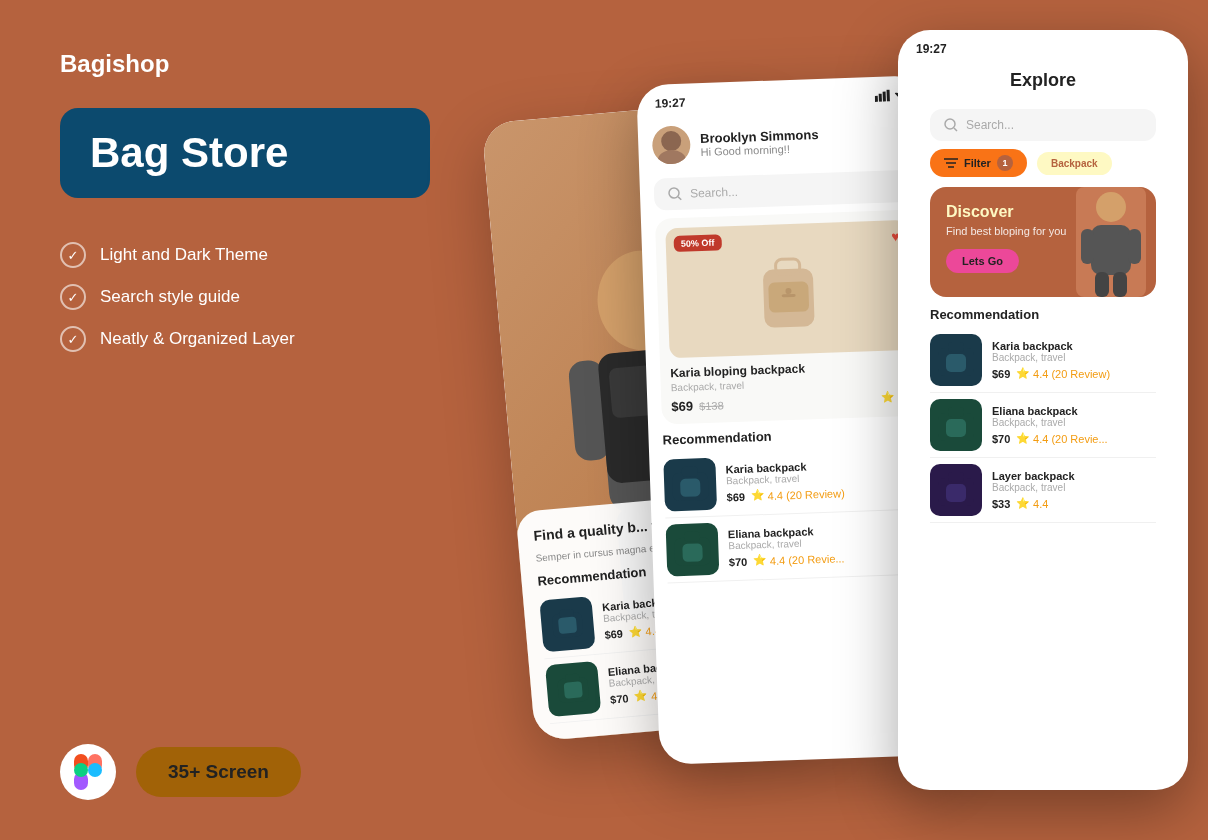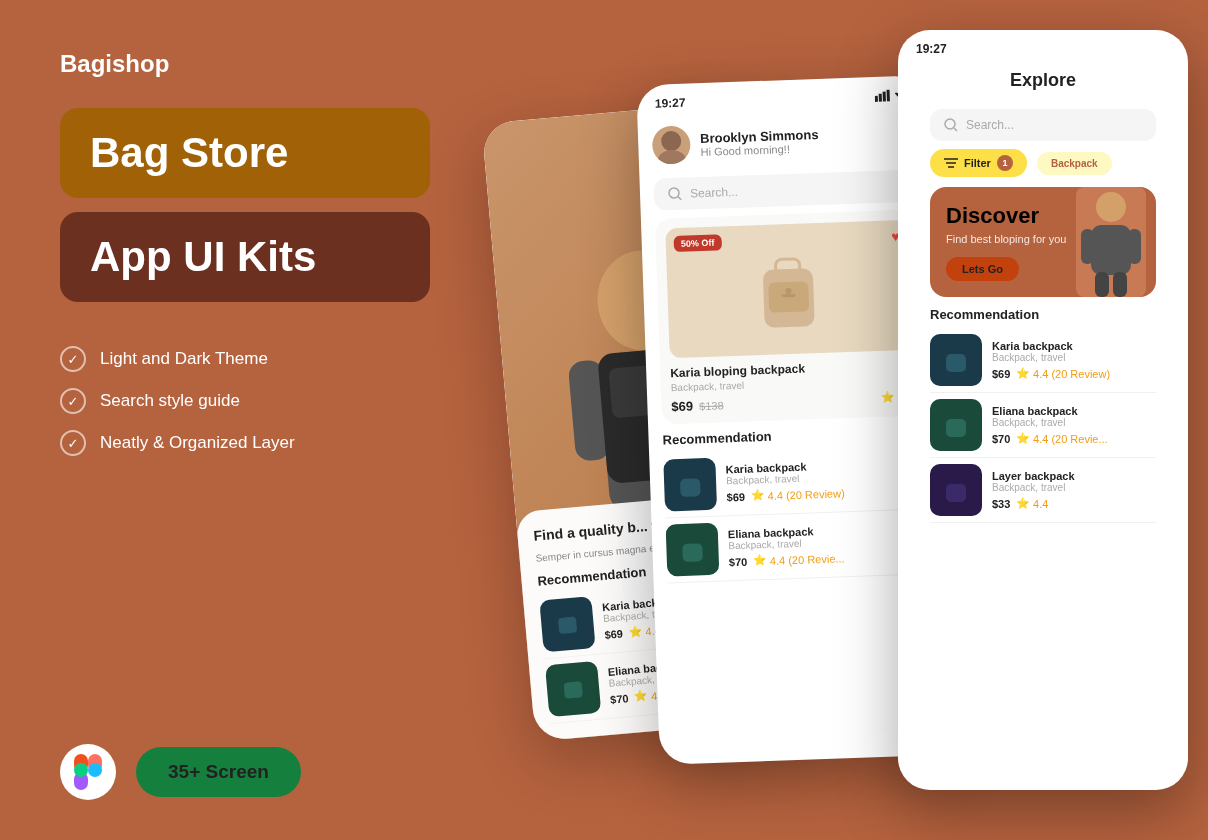--- a/index.html
+++ b/index.html
@@ -25,21 +25,21 @@
     }
 
     .brand-title {
       color: #fff;
       font-size: 24px;
       font-weight: 700;
       margin-bottom: 30px;
     }
 
     .hero-badge {
-      background: #a16207;
+      background: #0c4a6e;
       border-radius: 18px;
       padding: 22px 30px;
       margin-bottom: 14px;
     }
     .hero-badge h1 {
       color: #fff;
       font-size: 42px;
       font-weight: 800;
       line-height: 1.1;
     }
@@ -84,21 +84,21 @@
       width: 56px;
       height: 56px;
       background: #fff;
       border-radius: 50%;
       display: flex;
       align-items: center;
       justify-content: center;
       flex-shrink: 0;
     }
     .screen-badge {
-      background: #15803d;
+      background: #a16207;
       border-radius: 40px;
       padding: 14px 32px;
       font-size: 19px;
       font-weight: 700;
       color: #222;
     }
 
     
     .phones-container {
       position: absolute;
@@ -331,21 +331,21 @@
       padding: 8px 0 12px;
       color: #222;
     }
     .filter-row {
       display: flex;
       align-items: center;
       gap: 10px;
       margin: 8px 0;
     }
     .filter-btn {
-      background: #fde047;
+      background: #f97316;
       border-radius: 20px;
       padding: 6px 14px;
       font-size: 11px;
       font-weight: 600;
       color: #222;
       display: flex;
       align-items: center;
       gap: 6px;
     }
     .filter-badge {
@@ -371,32 +371,32 @@
     .discover-card {
       background: #b5623e;
       border-radius: 16px;
       padding: 16px;
       margin: 10px 0;
       position: relative;
       overflow: hidden;
       min-height: 110px;
     }
     .discover-title {
-      font-size: 22px;
+      font-size: 16px;
       font-weight: 800;
-      color: #000000;
+      color: #fef9c3;
       margin-bottom: 4px;
     }
     .discover-sub {
       font-size: 11px;
       color: rgba(255,255,255,0.85);
       margin-bottom: 12px;
     }
     .lets-go-btn {
-      background: #c2410c;
+      background: #ec4899;
       border-radius: 20px;
       padding: 6px 16px;
       font-size: 11px;
       font-weight: 600;
       color: #222;
       display: inline-block;
     }
     .discover-person {
       position: absolute;
       right: 10px;
@@ -449,23 +449,20 @@
 
   </style>
 </head>
 <body>
 
 <div class="left-panel">
   <div class="brand-title">Bagishop</div>
 
   <div class="hero-badge">
     <h1>Bag Store</h1>
-  </div>
-  <div class="hero-badge second">
-    <h1>App UI Kits</h1>
   </div>
 
   <div class="features">
     <div class="feature-item">
       <div class="check-icon">✓</div>
       <span>Light and Dark Theme</span>
     </div>
     <div class="feature-item">
       <div class="check-icon">✓</div>
       <span>Search style guide</span>

